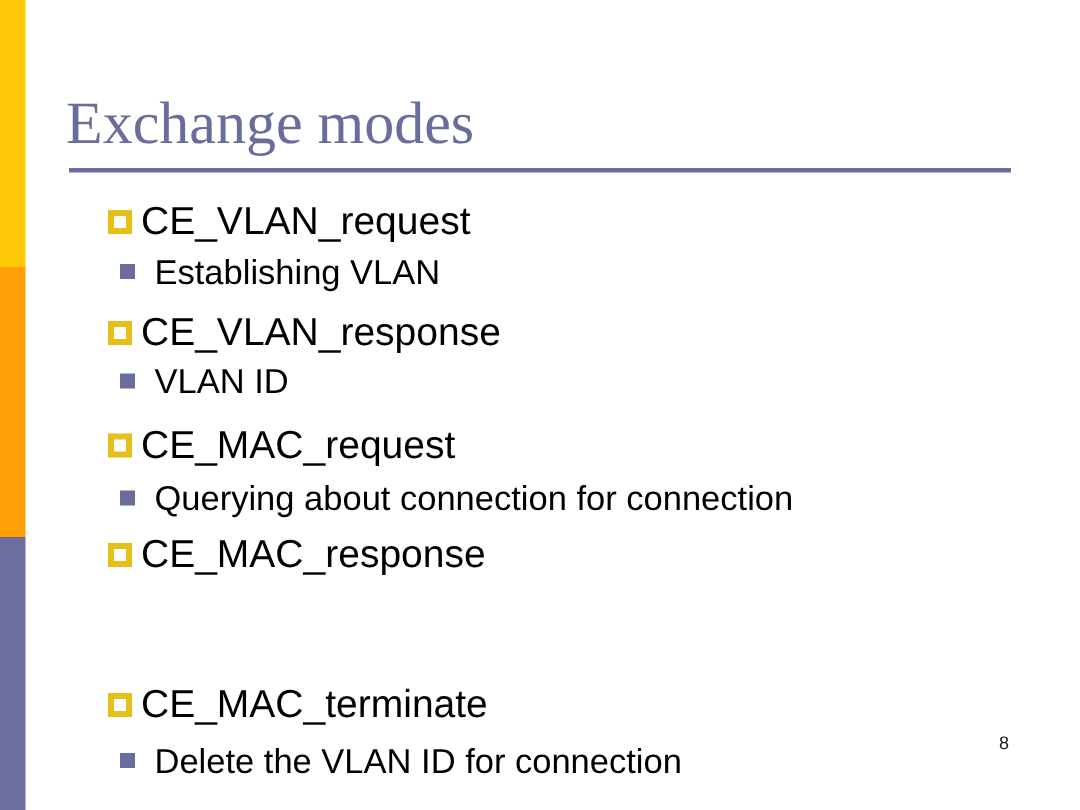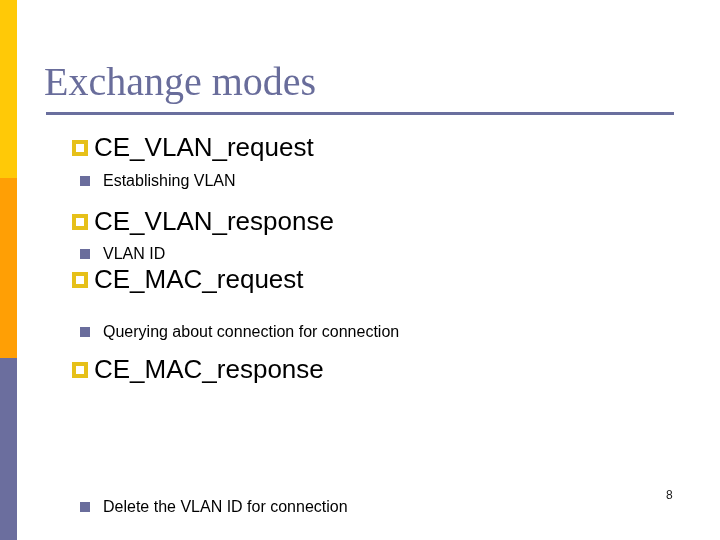--- a/index.html
+++ b/index.html
@@ -44,21 +44,21 @@
   .l1 .sq {
     flex: 0 0 auto;
     width: 8px; height: 8px;
     border: 4px solid #e6c019;
     background: #ffffff;
     margin-top: 8px; margin-right: 6px;
   }
   .l2 {
     position: absolute; left: 80px;
     display: flex; align-items: flex-start;
-    font-size: 16px; line-height: 30px; color: #000;
+    font-size: 23px; line-height: 30px; color: #000;
   }
   .l2 .sq {
     flex: 0 0 auto;
     width: 10px; height: 10px;
     background: #6a6d9c;
     margin-top: 10px; margin-right: 13px;
   }
   .l2 .txt { max-width: 515px; }
 
   .pagenum {
@@ -91,34 +91,38 @@
 
   <div class="l1" style="top:206px">
     <span class="sq"></span>
     <span class="txt">CE_VLAN_response</span>
   </div>
   <div class="l2" style="top:239px">
     <span class="sq"></span>
     <span class="txt">VLAN ID</span>
   </div>
 
-  <div class="l1" style="top:264px">
+  <div class="l1" style="top:281px">
     <span class="sq"></span>
     <span class="txt">CE_MAC_request</span>
   </div>
   <div class="l2" style="top:317px">
     <span class="sq"></span>
     <span class="txt">Querying about connection for connection</span>
   </div>
 
   <div class="l1" style="top:354px">
     <span class="sq"></span>
     <span class="txt">CE_MAC_response</span>
   </div>
 
+  <div class="l1" style="top:454px">
+    <span class="sq"></span>
+    <span class="txt">CE_MAC_terminate</span>
+  </div>
   <div class="l2" style="top:492px">
     <span class="sq"></span>
     <span class="txt">Delete the VLAN ID for connection</span>
   </div>
 
   <div class="pagenum">8</div>
 
 </div>
 
 </body></html>

